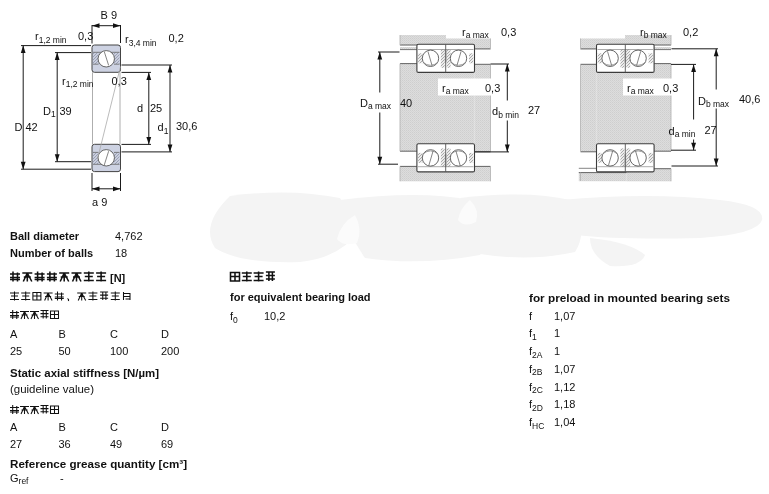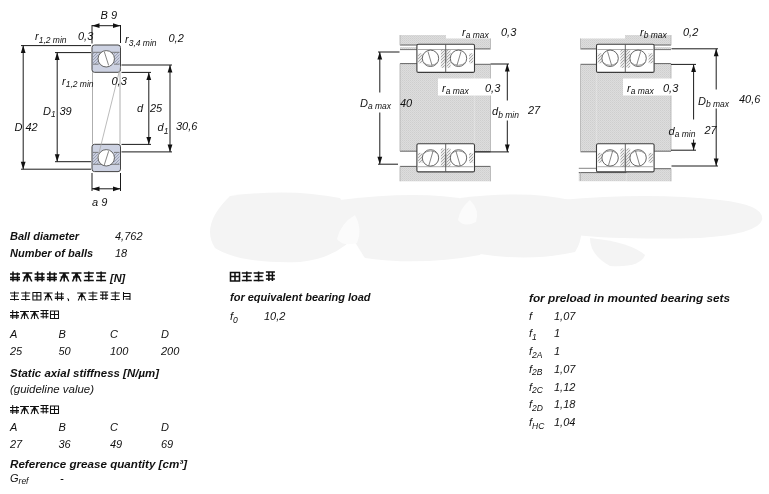--- a/index.html
+++ b/index.html
@@ -1,17 +1,17 @@
 <!DOCTYPE html>
 <html><head>
 <meta charset="utf-8">
 <title>Bearing data</title>
 <style>
 html,body{margin:0;padding:0;background:#fff;}
-#page{position:relative;width:769px;height:494px;overflow:hidden;font-style:italic;}
+#page{position:relative;width:769px;height:494px;overflow:hidden;}
 svg{display:block;}
 </style>
 </head>
 <body>
 <div id="page">
 <svg width="769" height="494" viewBox="0 0 769 494" font-family="Liberation Sans, sans-serif" fill="#111">
 <defs>
 <pattern id="dit" width="2" height="2" patternUnits="userSpaceOnUse">
           <rect width="2" height="2" fill="#dddddd"></rect>
           <rect x="0" y="0" width="1" height="1" fill="#cecece"></rect>

